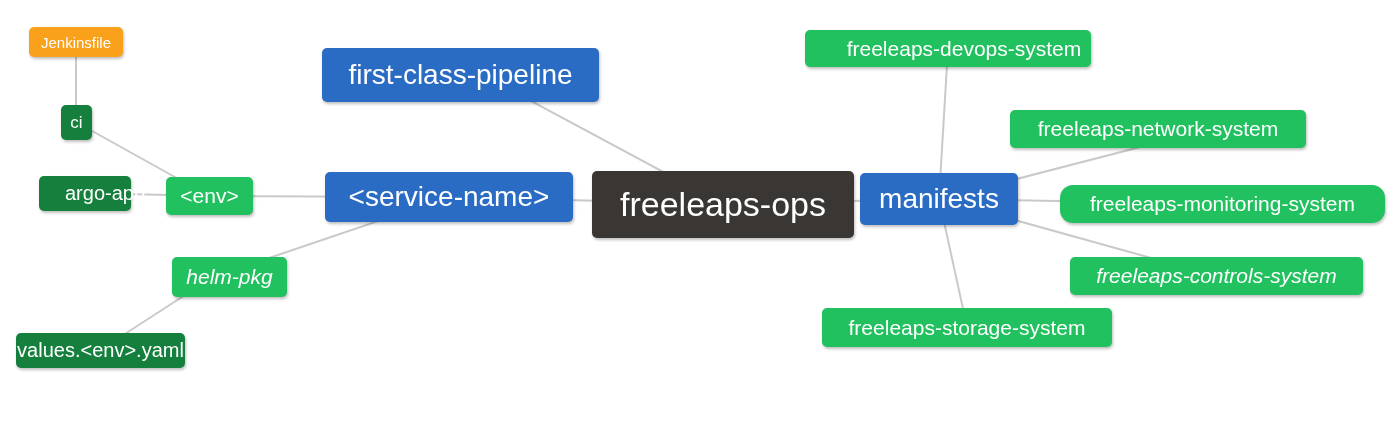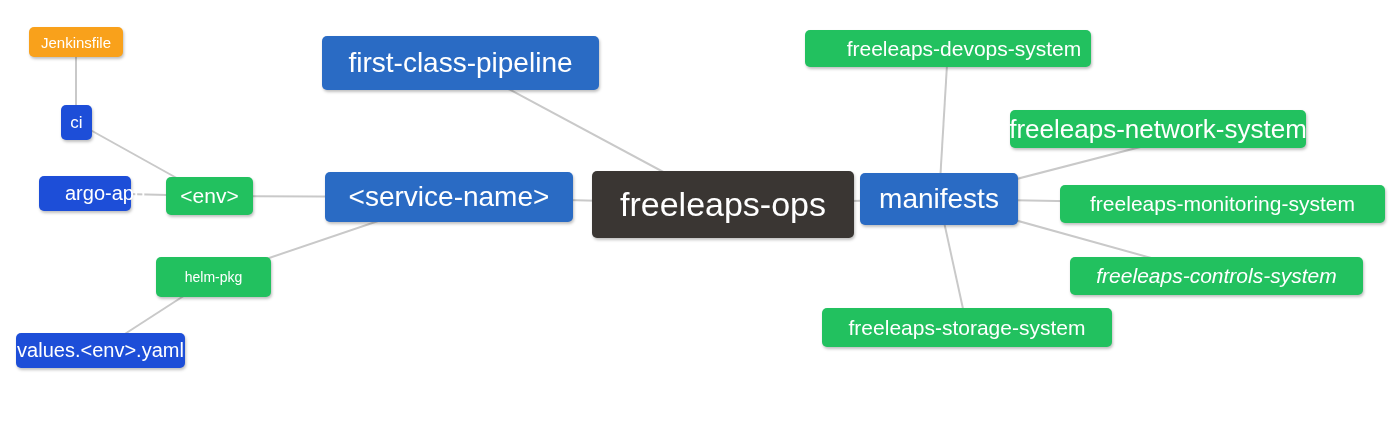--- a/index.html
+++ b/index.html
@@ -26,37 +26,37 @@
     white-space: nowrap;
     color: #ffffff;
     border-radius: 5px;
     box-shadow: 1px 2px 3px rgba(0,0,0,0.25);
     cursor: pointer;
     box-sizing: border-box;
     z-index: 2;
   }
   .c-blue   { background: #2a6bc4; }
   .c-green  { background: #22c15f; }
-  .c-red    { background: #1d4ed8; }
+  .c-red    { background: #15803d; }
   .c-amber  { background: #f9a11b; }
   .c-dark   { background: #3a3633; }
 
   .n-jenkinsfile { left: 21px;   top: 27px;  width: 94px;  height: 30px; font-size: 15px; }
   .n-ci          { left: 53px;   top: 105px; width: 31px;  height: 35px; font-size: 17px; }
   .n-argo-app    { left: 31px;   top: 176px; width: 92px;  height: 35px; font-size: 20px; padding-left: 40px; }
   .n-env         { left: 158px;  top: 177px; width: 87px;  height: 38px; font-size: 21px; }
-  .n-helm-pkg    { left: 148px;  top: 257px; width: 115px; height: 40px; font-size: 14px; }
+  .n-helm-pkg    { left: 164px;  top: 257px; width: 115px; height: 40px; font-size: 21px; font-style: italic; }
   .n-values      { left: 8px;    top: 333px; width: 169px; height: 35px; font-size: 20px; }
-  .n-pipeline    { left: 314px;  top: 36px;  width: 277px; height: 54px; font-size: 28px; }
+  .n-pipeline    { left: 314px;  top: 48px;  width: 277px; height: 54px; font-size: 28px; }
   .n-service     { left: 317px;  top: 172px; width: 248px; height: 50px; font-size: 28px; }
   .n-ops         { left: 584px;  top: 171px; width: 262px; height: 67px; font-size: 34px; text-align: center; }
   .n-manifests   { left: 852px;  top: 173px; width: 158px; height: 52px; font-size: 28px; }
   .n-devops      { left: 797px;  top: 30px;  width: 286px; height: 37px; font-size: 21px; padding-left: 32px; }
-  .n-network     { left: 1002px; top: 110px; width: 296px; height: 38px; font-size: 26px; }
-  .n-monitoring  { left: 1052px; top: 185px; width: 325px; height: 38px; font-size: 21px; }
+  .n-network     { left: 1002px; top: 110px; width: 296px; height: 38px; font-size: 21px; }
+  .n-monitoring  { left: 1052px; top: 185px; width: 325px; height: 38px; font-size: 21px; border-radius: 13px; }
   .n-controls    { left: 1062px; top: 257px; width: 293px; height: 38px; font-size: 21px; font-style: italic; }
   .n-storage     { left: 814px;  top: 308px; width: 290px; height: 39px; font-size: 21px; }
 </style>
 </head>
 <body>
 
 <div class="canvas">
 
   <svg class="edges" viewBox="0 0 1390 421">
     <line x1="68" y1="42" x2="68" y2="122"></line>

